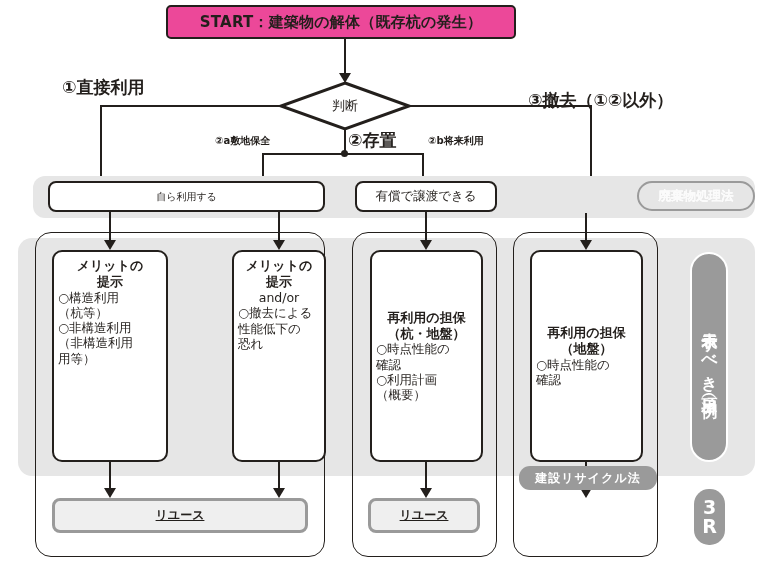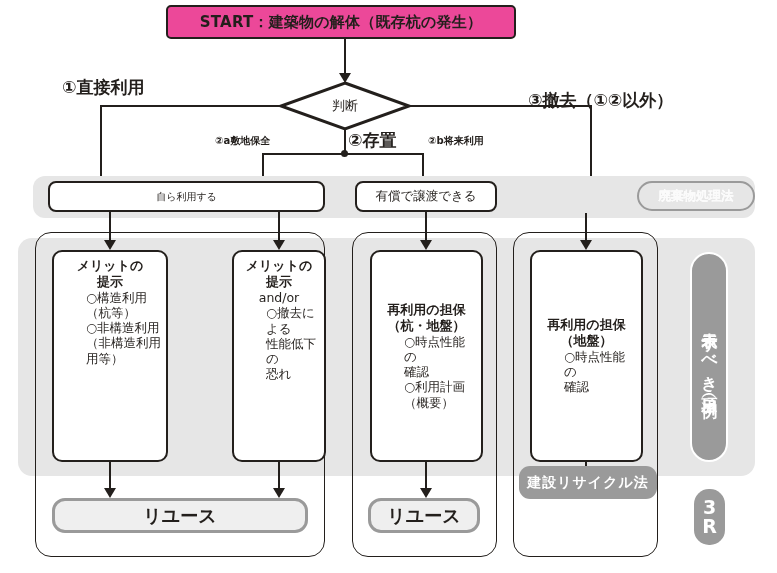--- a/index.html
+++ b/index.html
@@ -51,36 +51,36 @@
   .col-a{left:35px;top:232px;width:290px;height:325px;}
   .col-b{left:352px;top:232px;width:145px;height:325px;}
   .col-c{left:513px;top:232px;width:145px;height:325px;}
 
   
   .card{border:2.5px solid #231f1c;border-radius:10px;background:#fff;
         display:flex;flex-direction:column;align-items:center;justify-content:center;
         padding:6px 4px;}
   .card .hd{font-weight:bold;font-size:13px;line-height:1.22;text-align:center;}
   .card .bd{font-size:12.5px;line-height:1.22;text-align:left;width:100%;}
-  .card .bd .li{display:block;text-indent:0;margin-left:28px;}
+  .card .bd .li{display:block;text-indent:0;}
   .card .mid{font-weight:normal;font-size:12.5px;text-align:center;line-height:1.25;}
   .card-1{left:52px;top:250px;width:116px;height:212px;justify-content:flex-start;}
   .card-2{left:232px;top:250px;width:94px;height:212px;justify-content:flex-start;}
   .card-3{left:370px;top:250px;width:113px;height:212px;}
   .card-4{left:530px;top:250px;width:113px;height:212px;}
 
   
-  .result{border:3px solid #9a9a9a;border-radius:13px;background:#efefef;
-          font-weight:bold;font-size:18px;color:#231f1c;}
+  .result{border:3px solid #9a9a9a;border-radius:8px;background:#efefef;
+          font-weight:bold;font-size:12px;color:#231f1c;text-decoration:underline;}
   .res-a{left:52px;top:498px;width:256px;height:35px;}
   .res-b{left:368px;top:498px;width:112px;height:35px;}
   .res-c{left:528px;top:498px;width:118px;height:35px;}
 
-  .pill-recycle{left:519px;top:466px;width:138px;height:33px;border-radius:11px;
-    background:#9a9a9a;color:#fff;font-weight:bold;font-size:14px;letter-spacing:1px;}
+  .pill-recycle{left:519px;top:466px;width:138px;height:24px;border-radius:11px;
+    background:#9a9a9a;color:#fff;font-weight:bold;font-size:12px;letter-spacing:1px;}
 
   
   .vlabel{left:690px;top:252px;width:38px;height:210px;border-radius:19px;
     border:2px solid #fff;background:#9a9a9a;color:#fff;
     font-weight:bold;font-size:16px;
     display:flex;align-items:center;justify-content:center;}
   .vlabel .vtxt{writing-mode:vertical-rl;text-orientation:upright;letter-spacing:2px;}
   .tag3r{left:694px;top:489px;width:31px;height:56px;border-radius:15px;
     background:#9a9a9a;color:#fff;font-weight:bold;font-size:19px;
     display:flex;flex-direction:column;align-items:center;justify-content:center;

